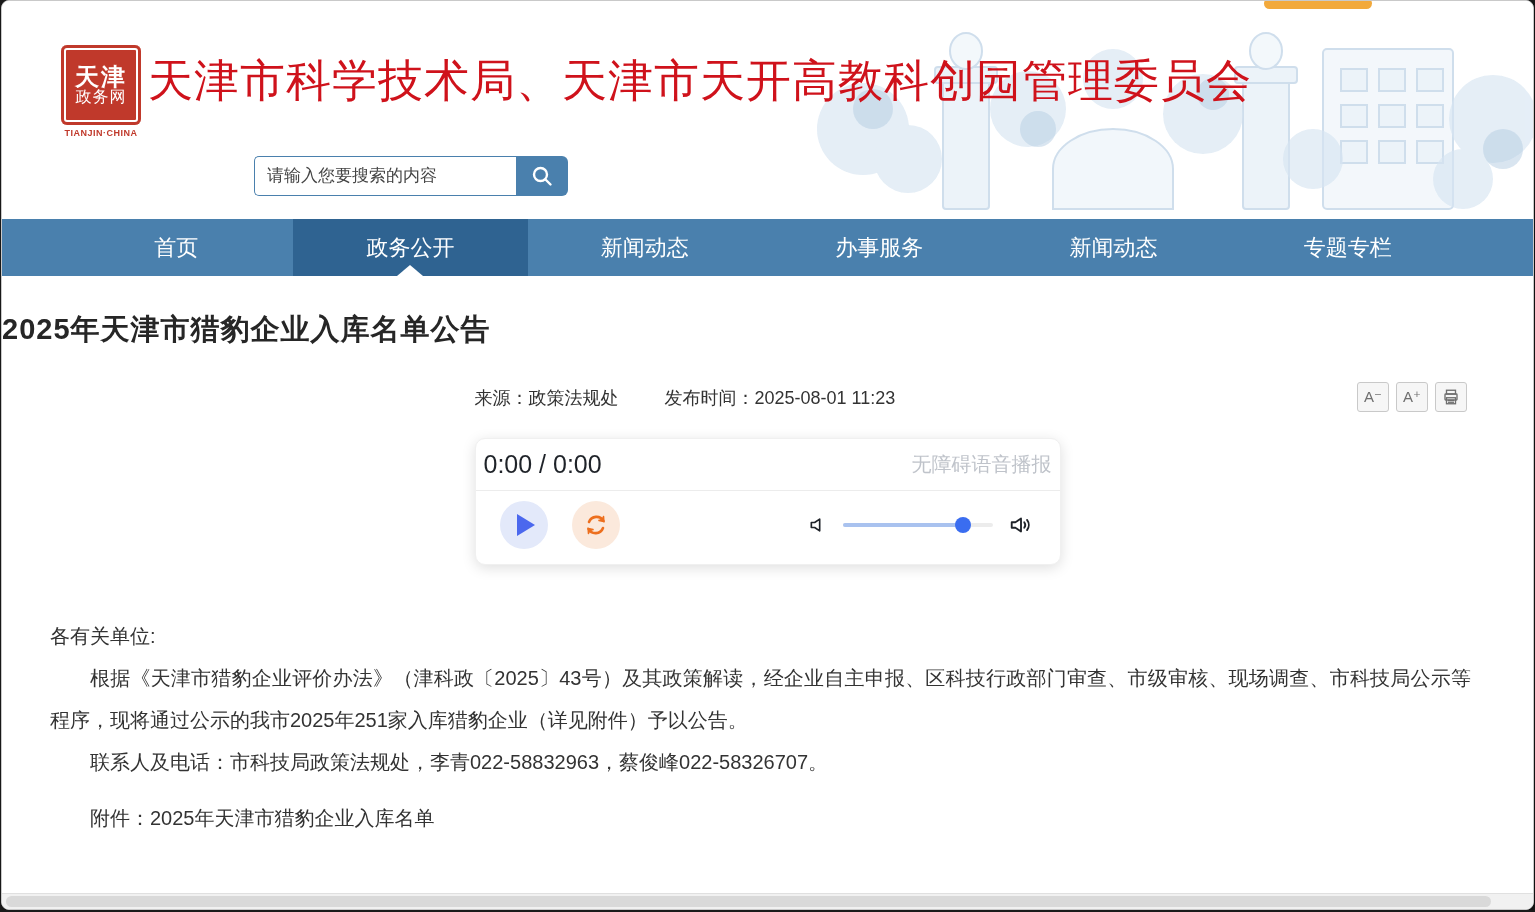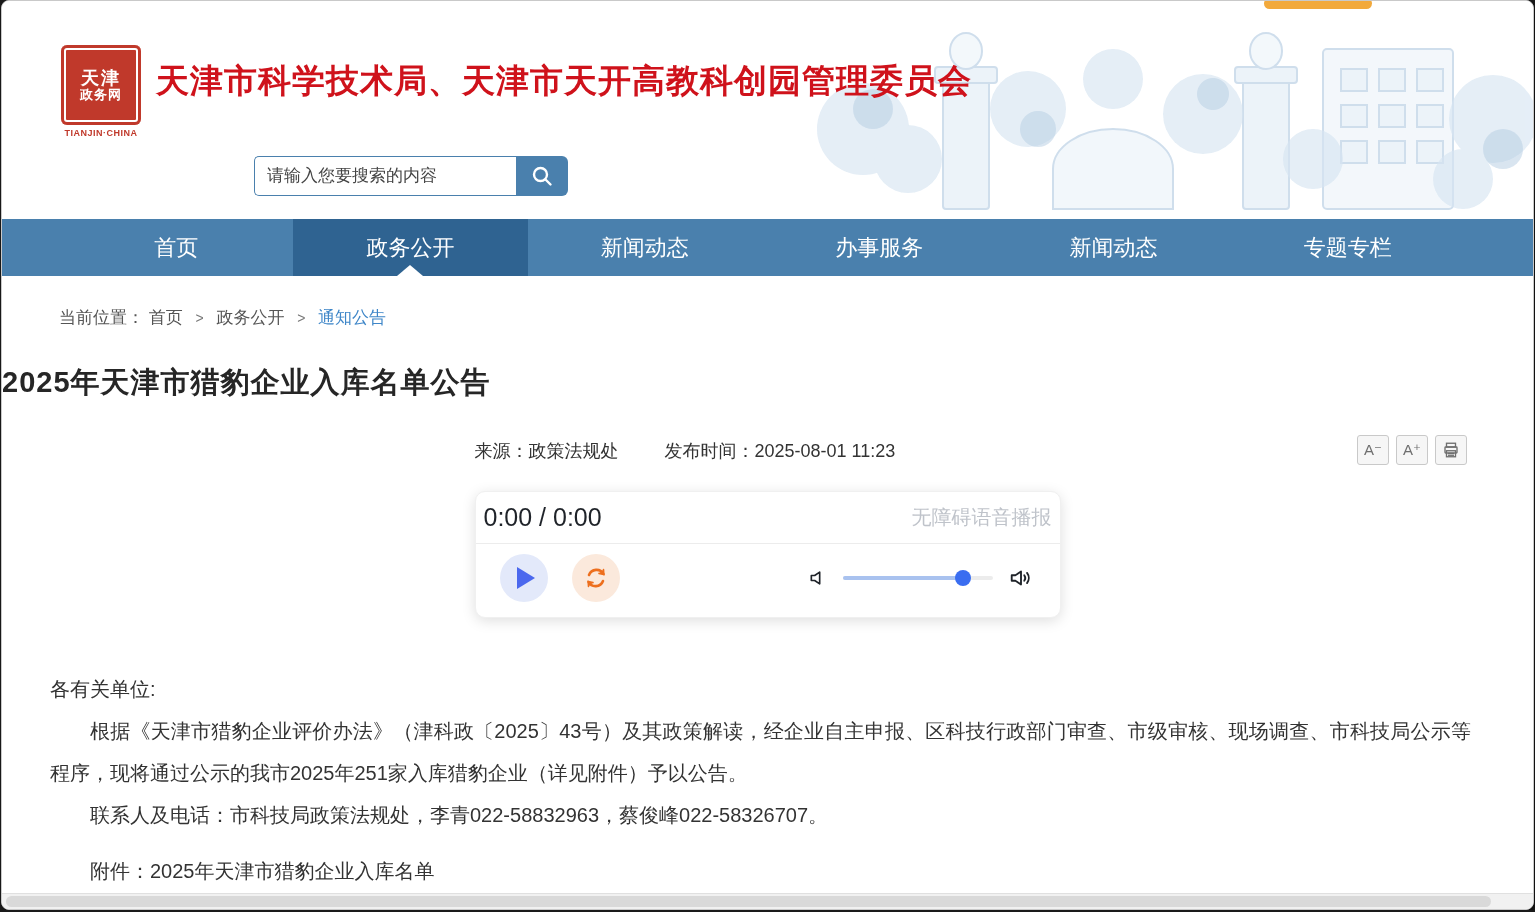--- a/index.html
+++ b/index.html
@@ -14,26 +14,26 @@
   .top-accent{position:absolute;top:-3px;left:1262px;width:108px;height:11px;border-radius:6px;z-index:6;}
   
   .site-header{position:relative;height:218px;background:#fff;overflow:hidden;}
   .header-art{position:absolute;right:0;top:8px;width:730px;height:210px;opacity:.85;}
   .logo{position:absolute;left:56px;top:44px;width:86px;text-align:center;cursor:pointer;}
   .seal{
     width:80px;height:80px;margin:0 auto;background:#c0392b;border-radius:6px;
     color:#fff;display:flex;flex-direction:column;align-items:center;justify-content:center;
     box-shadow:inset 0 0 0 3px #c0392b, inset 0 0 0 5px #fff;line-height:1.05;
   }
-  .seal .s1{font-size:18px;font-weight:bold;letter-spacing:2px;}
-  .seal .s2{font-size:13px;font-weight:bold;letter-spacing:1px;}
+  .seal .s1{font-size:24px;font-weight:bold;letter-spacing:2px;}
+  .seal .s2{font-size:16px;font-weight:normal;letter-spacing:1px;}
   .logo-caption{margin-top:3px;font-size:9px;font-weight:bold;color:#c0392b;letter-spacing:.5px;}
   .site-title{
-    position:absolute;left:146px;top:50px;margin:8px;z-index:3;
-    font-size:33px;font-weight:bold;white-space:nowrap;letter-spacing:1px;
+    position:absolute;left:146px;top:50px;margin:0;z-index:3;
+    font-size:45px;font-weight:normal;white-space:nowrap;letter-spacing:1px;
   }
   .search-bar{position:absolute;left:252px;top:155px;display:flex;z-index:3;}
   .search-input{
     width:262px;height:40px;box-sizing:border-box;border:1px solid #4a80ad;border-right:none;
     border-radius:5px 0 0 5px;padding:0 12px;font-size:17px;color:#333;outline:none;
     font-family:"Liberation Sans","DejaVu Sans",sans-serif;
   }
   .search-input::placeholder{color:#444;}
   .search-btn{
     width:52px;height:40px;border:none;border-radius:0 6px 6px 0;cursor:pointer;
@@ -167,28 +167,20 @@
     <div class="nav-item active" style="background:#2f6391;">
       <span>政务公开</span>
       <span class="notch"></span>
     </div>
     <div class="nav-item">新闻动态</div>
     <div class="nav-item">办事服务</div>
     <div class="nav-item">新闻动态</div>
     <div class="nav-item">专题专栏</div>
   </nav>
 
-  <div class="breadcrumb">
-    <span>当前位置：</span>
-    <span class="crumb">首页</span>
-    <span class="sep">&gt;</span>
-    <span class="crumb">政务公开</span>
-    <span class="sep">&gt;</span>
-    <span class="crumb current" style="color:#3e86c8;">通知公告</span>
-  </div>
 
   <main>
     <h2 class="article-title">2025年天津市猎豹企业入库名单公告</h2>
 
     <div class="meta-row">
       <div class="meta">
         <span>来源：</span>
         <span>政策法规处</span>
         <span class="gap"></span>
         <span>发布时间：</span>

